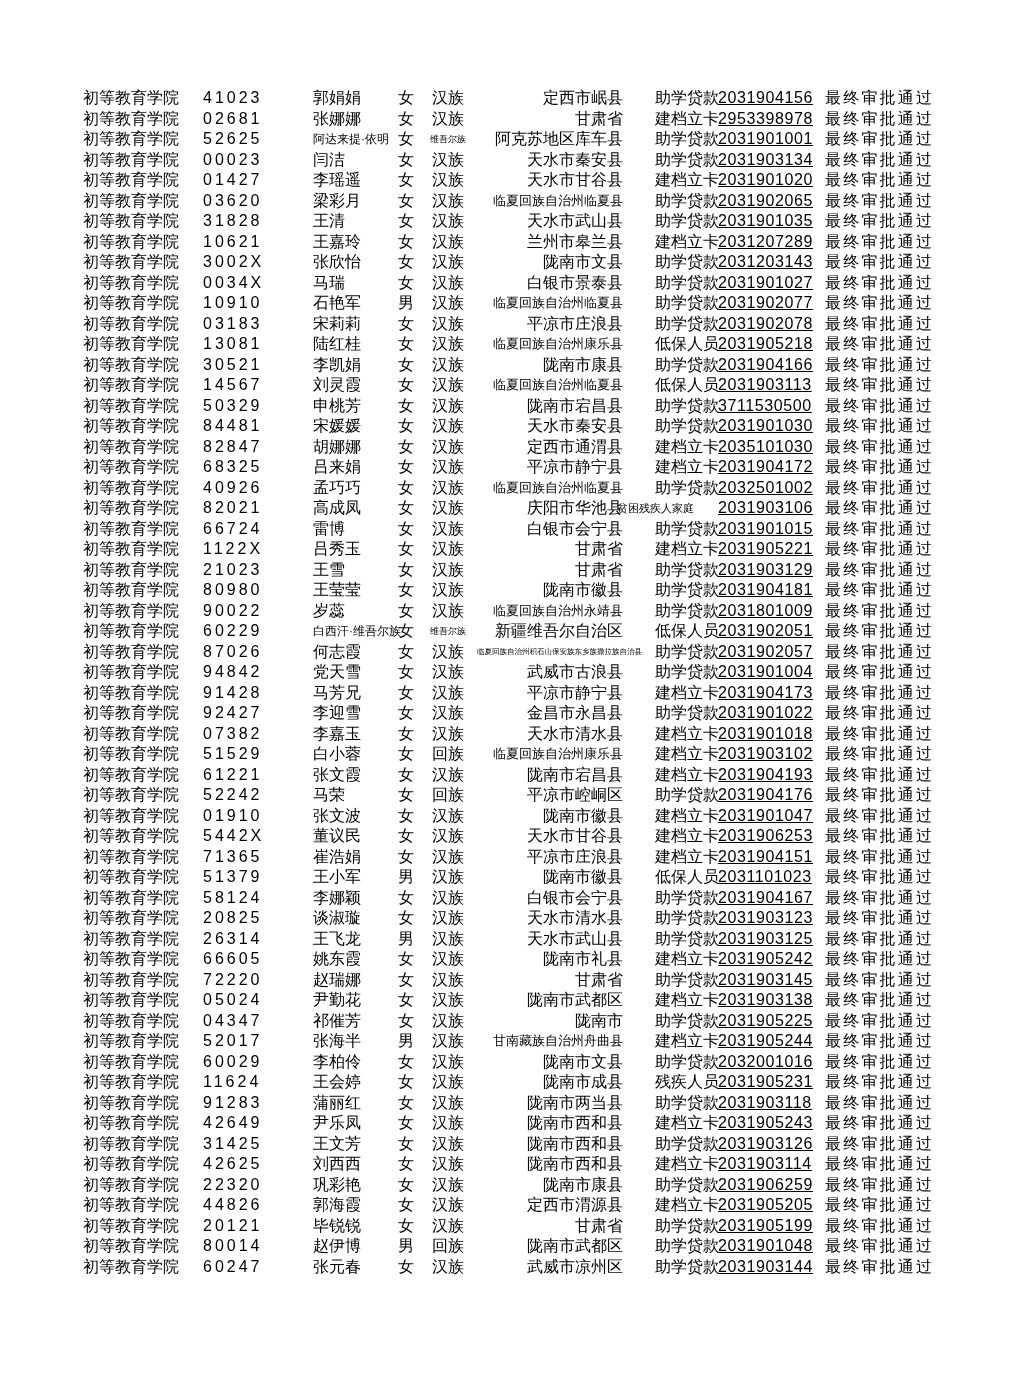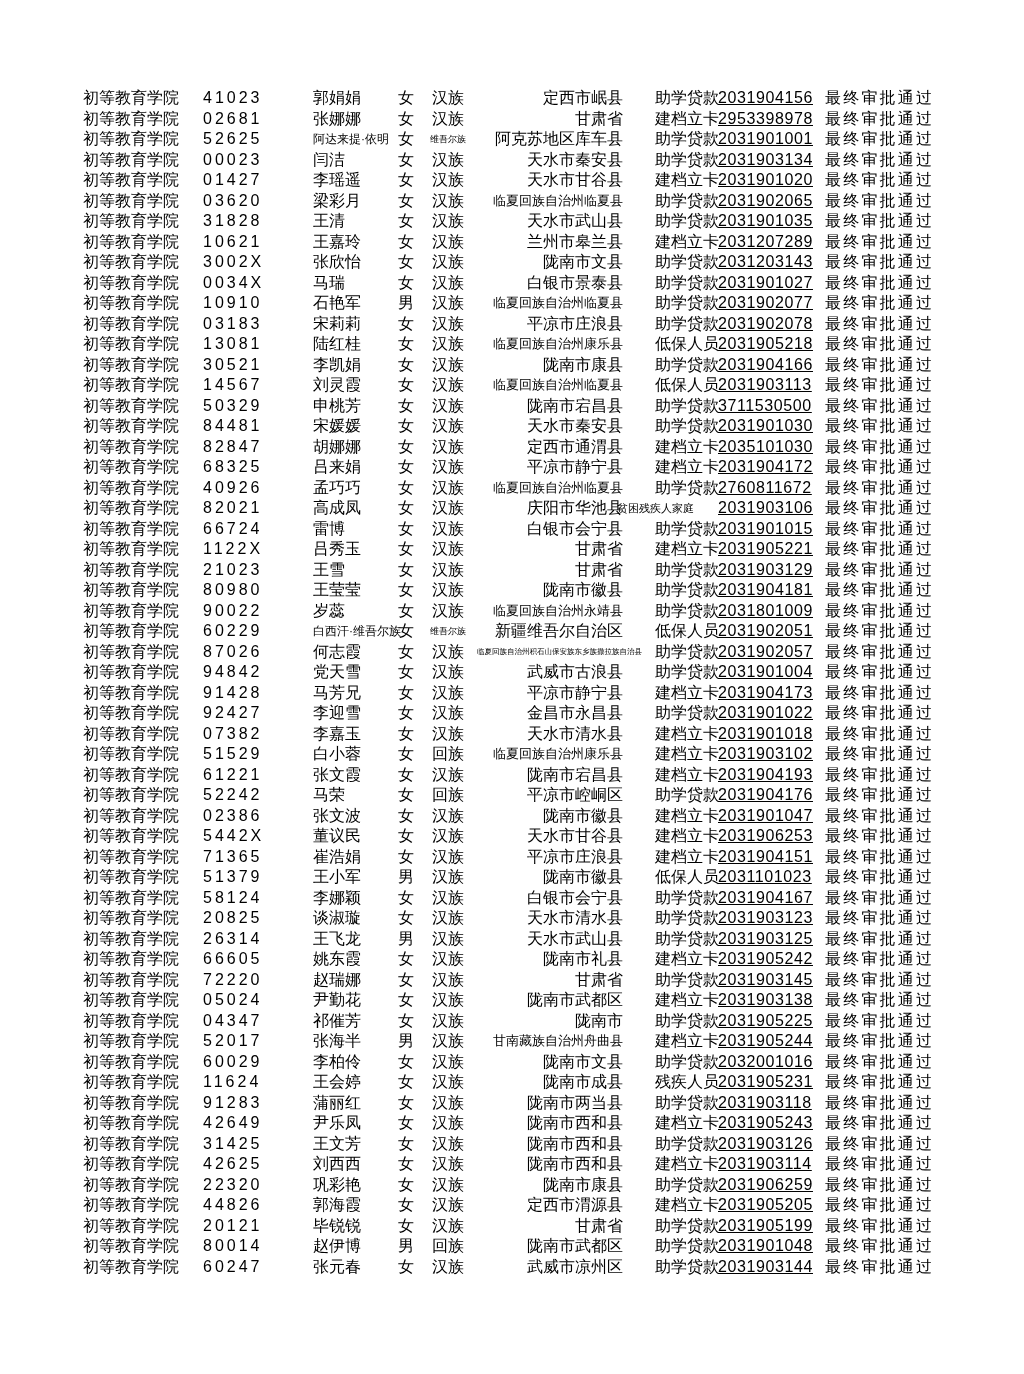--- a/index.html
+++ b/index.html
@@ -267,21 +267,21 @@
       <span class="cell c-status">最终审批通过</span>
     </div>
     <div class="row" style="top: 477.5px;">
       <span class="cell c-college">初等教育学院</span>
       <span class="cell c-code">40926</span>
       <span class="cell c-name">孟巧巧</span>
       <span class="cell c-gender">女</span>
       <span class="cell c-ethnic">汉族</span>
       <span class="cell c-loc f-md">临夏回族自治州临夏县</span>
       <span class="cell c-type">助学贷款</span>
-      <span class="cell c-id">2760811672</span>
+      <span class="cell c-id">2032501002</span>
       <span class="cell c-status">最终审批通过</span>
     </div>
     <div class="row" style="top: 498px;">
       <span class="cell c-college">初等教育学院</span>
       <span class="cell c-code">82021</span>
       <span class="cell c-name">高成凤</span>
       <span class="cell c-gender">女</span>
       <span class="cell c-ethnic">汉族</span>
       <span class="cell c-loc">庆阳市华池县</span>
       <span class="cell c-type f-ty-sm">贫困残疾人家庭</span>
@@ -437,21 +437,21 @@
       <span class="cell c-name">马荣</span>
       <span class="cell c-gender">女</span>
       <span class="cell c-ethnic">回族</span>
       <span class="cell c-loc">平凉市崆峒区</span>
       <span class="cell c-type">助学贷款</span>
       <span class="cell c-id">2031904176</span>
       <span class="cell c-status">最终审批通过</span>
     </div>
     <div class="row" style="top: 805.5px;">
       <span class="cell c-college">初等教育学院</span>
-      <span class="cell c-code">02386</span>
+      <span class="cell c-code">01910</span>
       <span class="cell c-name">张文波</span>
       <span class="cell c-gender">女</span>
       <span class="cell c-ethnic">汉族</span>
       <span class="cell c-loc">陇南市徽县</span>
       <span class="cell c-type">建档立卡</span>
       <span class="cell c-id">2031901047</span>
       <span class="cell c-status">最终审批通过</span>
     </div>
     <div class="row" style="top: 826px;">
       <span class="cell c-college">初等教育学院</span>

